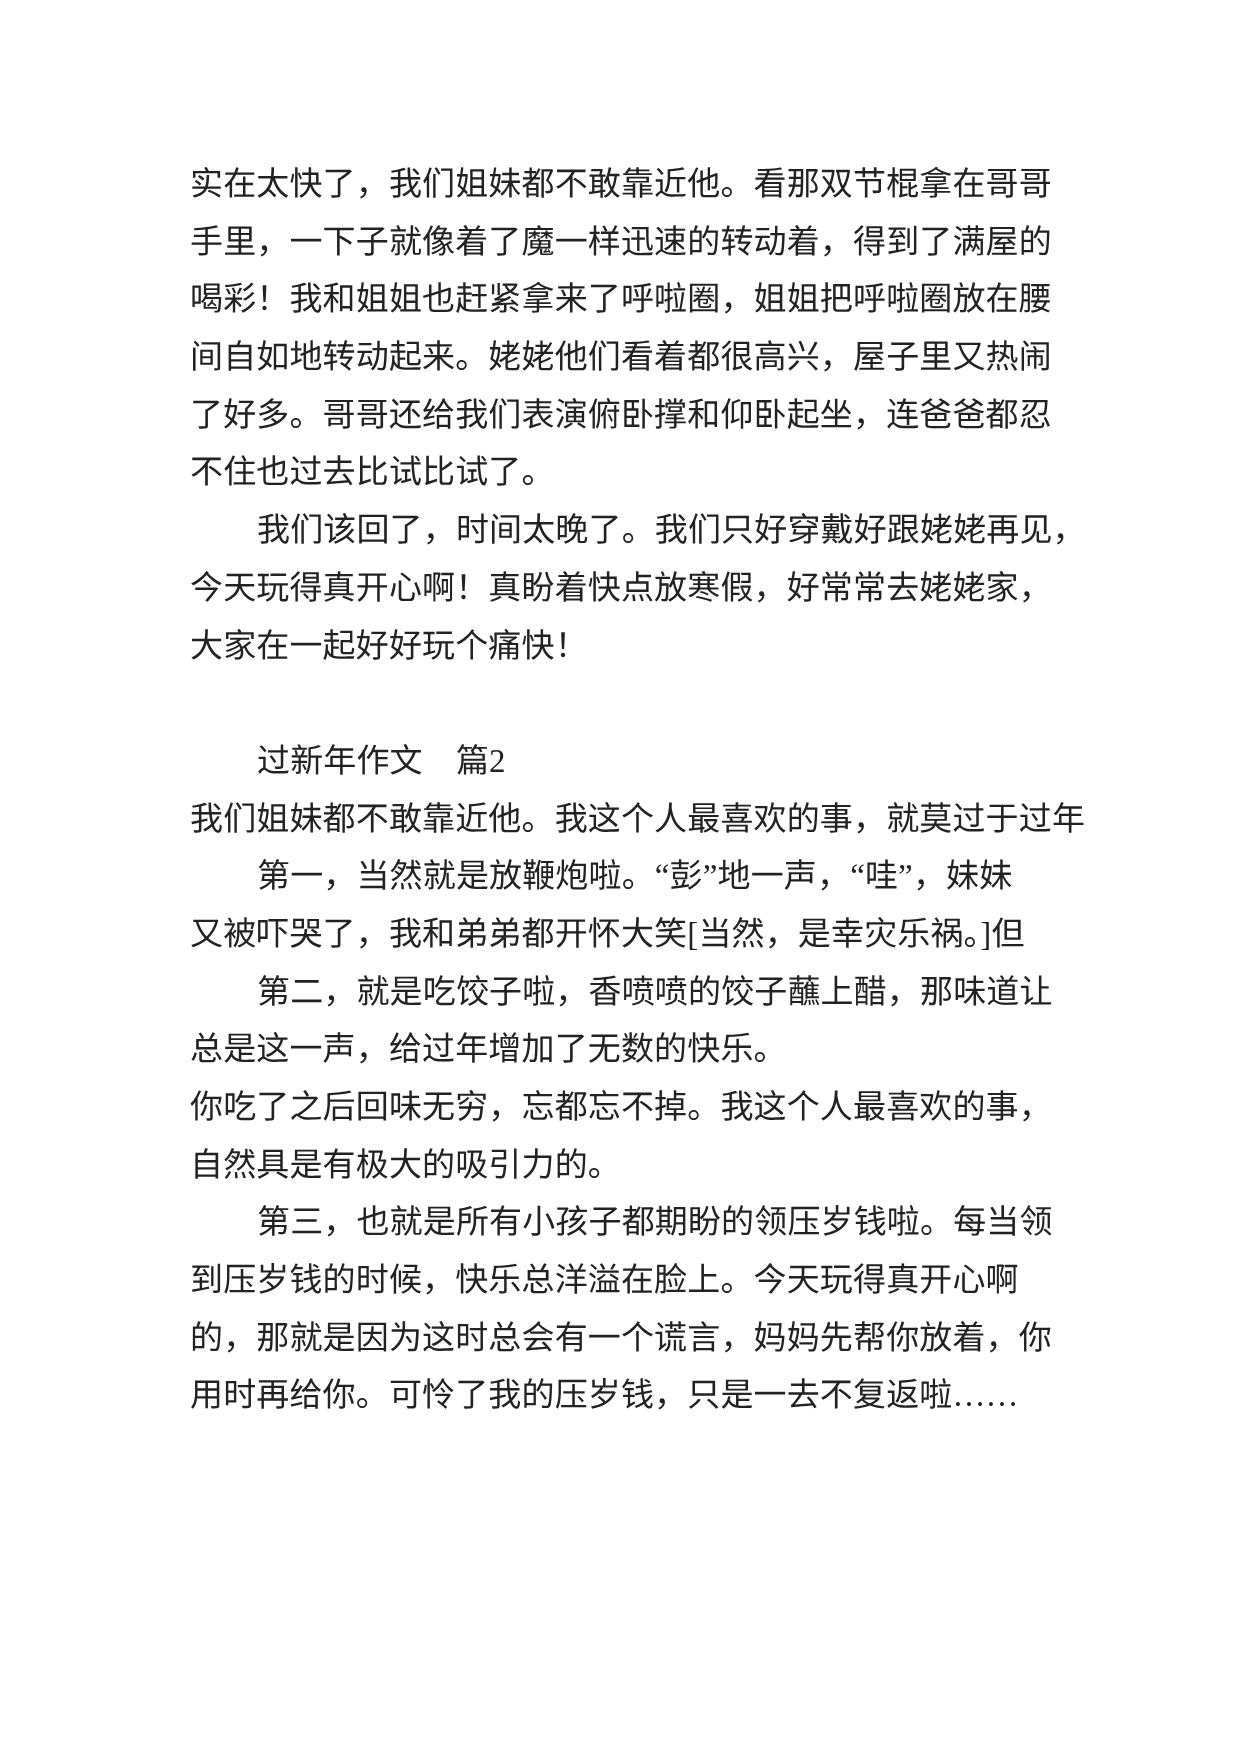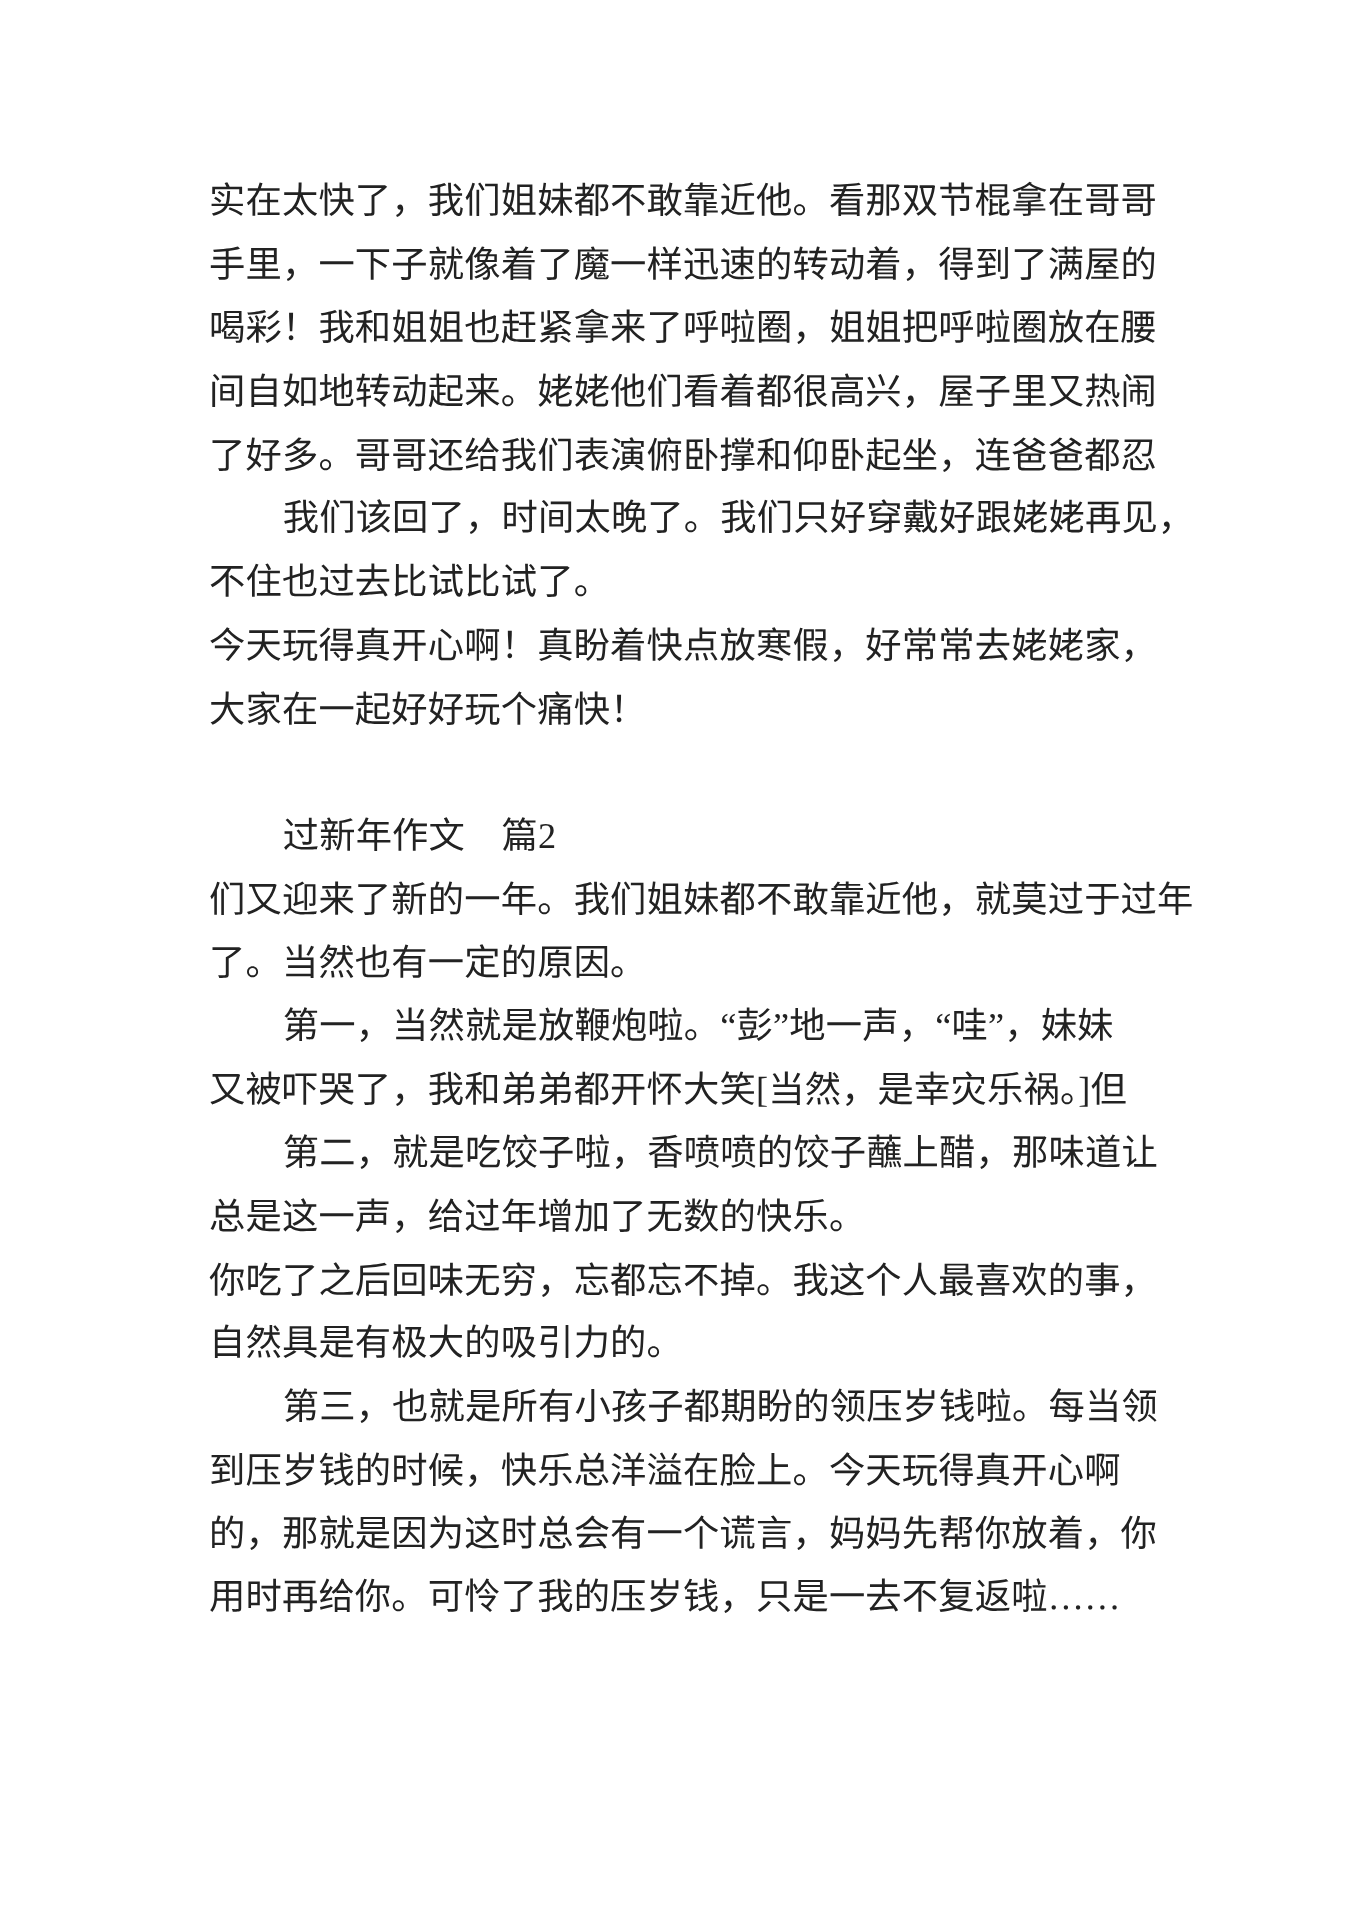--- a/index.html
+++ b/index.html
@@ -44,28 +44,27 @@
 </head>
 <body>
 
 <div class="page" style="background: rgb(255, 255, 255);">
   <div class="text-block" id="text-block" style="color: rgb(34, 34, 34);">
       <div class="line">实在太快了，我们姐妹都不敢靠近他。看那双节棍拿在哥哥</div>
       <div class="line">手里，一下子就像着了魔一样迅速的转动着，得到了满屋的</div>
       <div class="line">喝彩！我和姐姐也赶紧拿来了呼啦圈，姐姐把呼啦圈放在腰</div>
       <div class="line">间自如地转动起来。姥姥他们看着都很高兴，屋子里又热闹</div>
       <div class="line">了好多。哥哥还给我们表演俯卧撑和仰卧起坐，连爸爸都忍</div>
+      <div class="line">不住也过去比试比试了。</div>
       <div class="line indent">我们该回了，时间太晚了。我们只好穿戴好跟姥姥再见，</div>
-      <div class="line">不住也过去比试比试了。</div>
       <div class="line">今天玩得真开心啊！真盼着快点放寒假，好常常去姥姥家，</div>
       <div class="line">大家在一起好好玩个痛快！</div>
       <div class="line spacer"></div>
       <div class="line indent heading">过新年作文　篇2</div>
-      <div class="line">们又迎来了新的一年。我们姐妹都不敢靠近他，就莫过于过年</div>
-      <div class="line">了。当然也有一定的原因。</div>
+      <div class="line">我们姐妹都不敢靠近他。我这个人最喜欢的事，就莫过于过年</div>
       <div class="line indent">第一，当然就是放鞭炮啦。“彭”地一声，“哇”，妹妹</div>
       <div class="line">又被吓哭了，我和弟弟都开怀大笑[当然，是幸灾乐祸。]但</div>
       <div class="line indent">第二，就是吃饺子啦，香喷喷的饺子蘸上醋，那味道让</div>
       <div class="line">总是这一声，给过年增加了无数的快乐。</div>
       <div class="line">你吃了之后回味无穷，忘都忘不掉。我这个人最喜欢的事，</div>
       <div class="line">自然具是有极大的吸引力的。</div>
       <div class="line indent">第三，也就是所有小孩子都期盼的领压岁钱啦。每当领</div>
       <div class="line">到压岁钱的时候，快乐总洋溢在脸上。今天玩得真开心啊</div>
       <div class="line">的，那就是因为这时总会有一个谎言，妈妈先帮你放着，你</div>
       <div class="line">用时再给你。可怜了我的压岁钱，只是一去不复返啦……</div>

